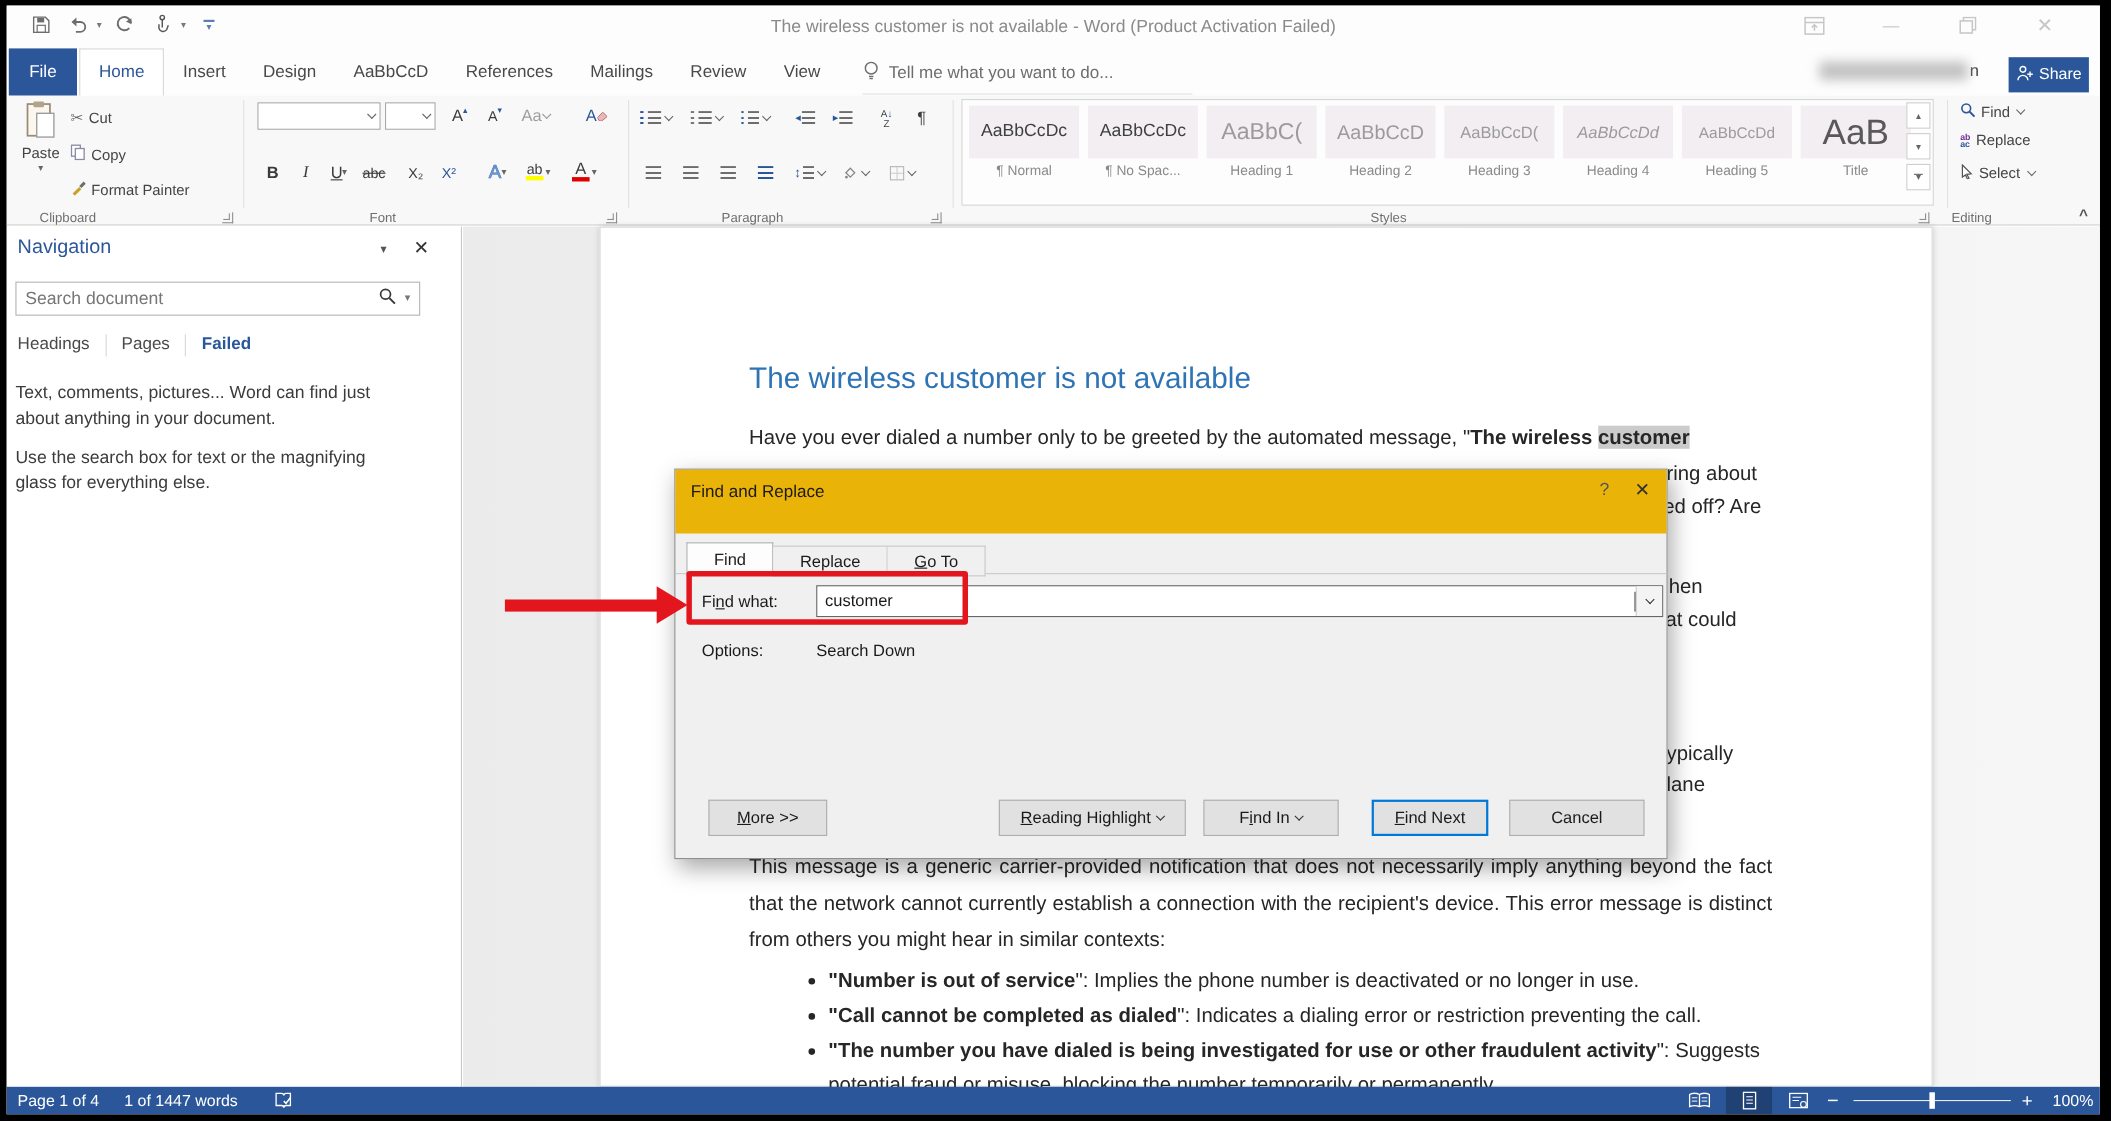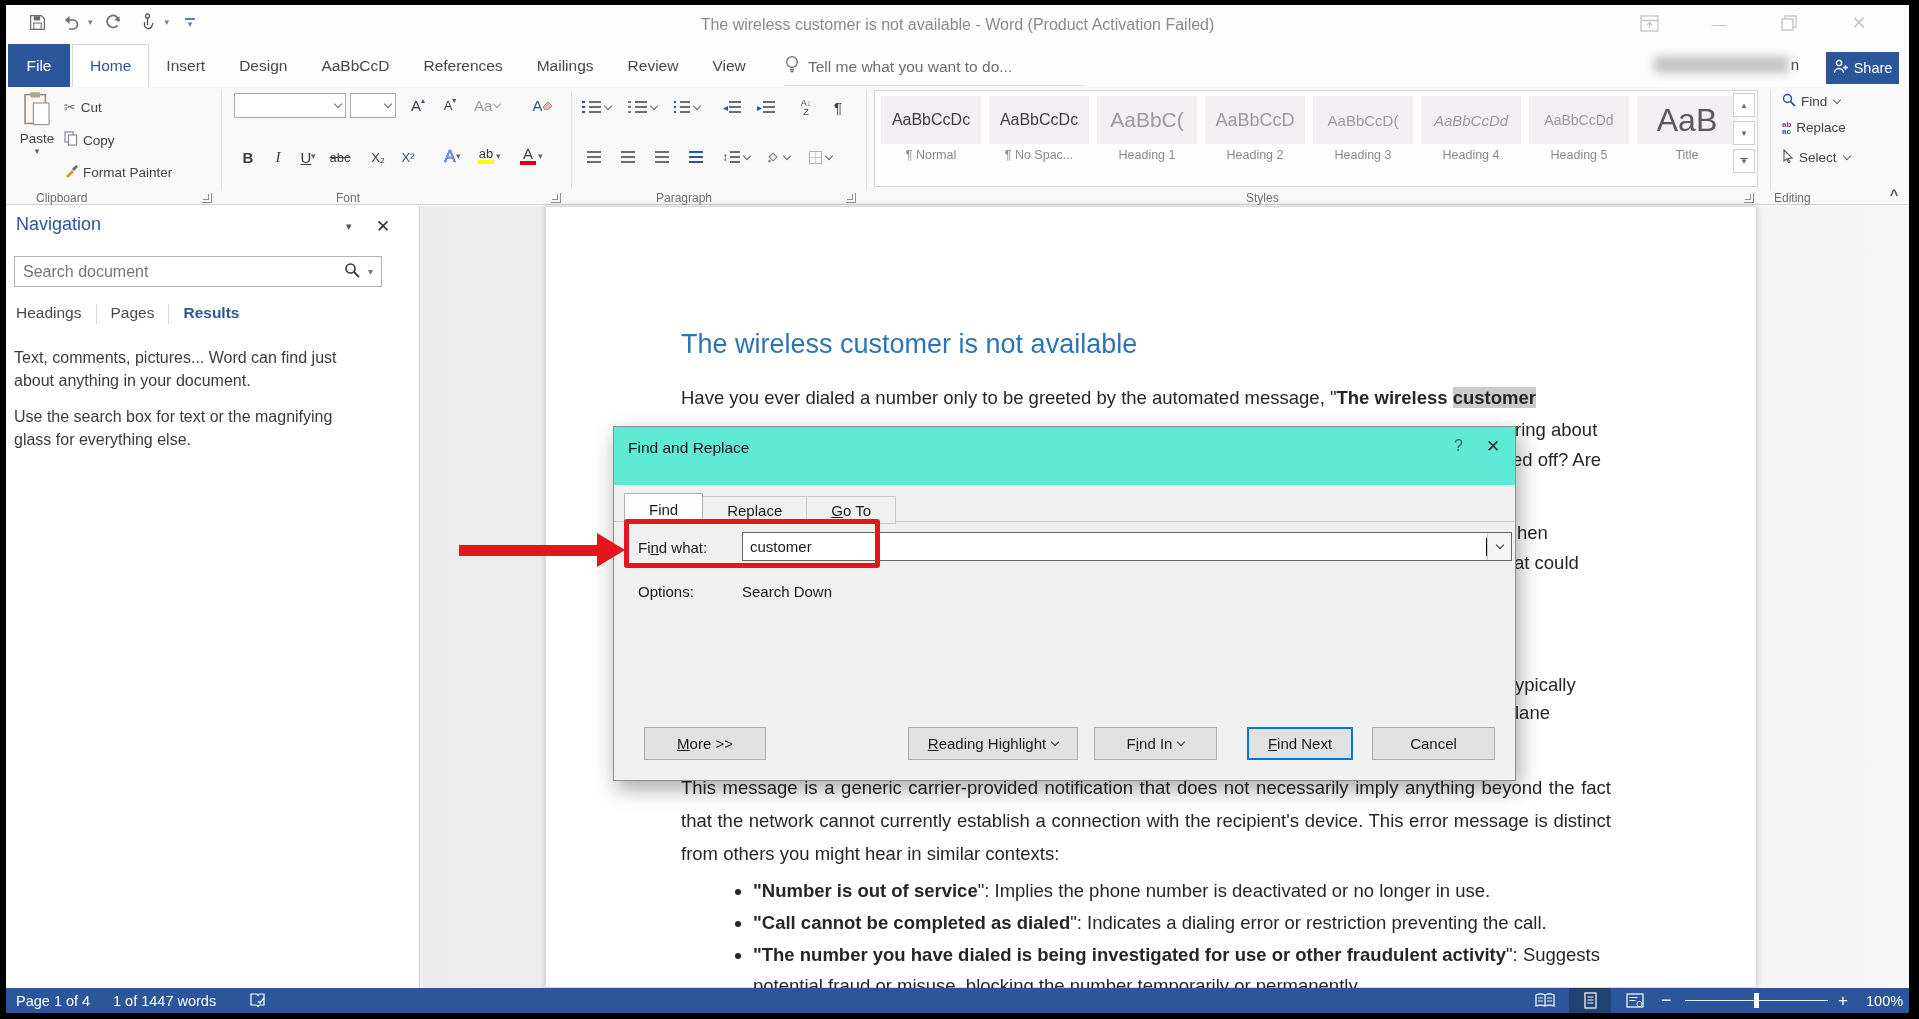--- a/index.html
+++ b/index.html
@@ -57,21 +57,21 @@
   .page { position:absolute; left:124px; top:0px; width:1212px; height:782px; background:#fff; border:1px solid #d8d8d8; box-shadow:0 0 6px rgba(0,0,0,0.18); }
   .doct { color:#262626; font-size:18.5px; white-space:nowrap; }
   .h1 { color:#2e74b5; font-size:27px; }
   .hl { background:#cbcbcb; }
   .para { color:#262626; font-size:18.5px; line-height:33px; text-align:justify; white-space:normal; }
   .blist { color:#262626; font-size:18.5px; line-height:31px; }
   .blist li { margin-left:22px; margin-bottom:1px; }
 
   
   .dialog { position:absolute; left:607px; top:421px; width:903px; height:355px; background:#f0f0f0; border:1px solid #8f8f8f; box-shadow:3px 8px 20px rgba(0,0,0,0.35); z-index:20; }
-  .dlgtitle { position:absolute; left:0; top:0; width:100%; height:58px; background:#5eead4; }
+  .dlgtitle { position:absolute; left:0; top:0; width:100%; height:58px; background:#eab308; }
   .dlgtabs { position:absolute; left:10px; top:66px; display:flex; align-items:flex-end; }
   .dtab { height:28px; padding:0 24px; display:flex; align-items:center; font-size:15px; color:#1a1a1a; background:#f0f0f0; border:1px solid #c8c8c8; border-left:none; }
   .dtab.first { border-left:1px solid #c8c8c8; }
   .dtab.active { background:#fdfdfd; height:31px; border:1px solid #b0b0b0; border-bottom:none; }
   .dbtn { position:absolute; top:300px; height:33px; background:#e1e1e1; border:1px solid #adadad; font-size:15px; color:#1a1a1a; display:flex; align-items:center; justify-content:center; gap:6px; }
   .dbtn.default { border:2px solid #0078d7; }
   .u { text-decoration:underline; }
   .dchev { width:6px; height:6px; border-right:1.3px solid #333; border-bottom:1.3px solid #333; transform:rotate(45deg); margin-top:-4px; }
 
   
@@ -416,21 +416,21 @@
             <path d="M10 10 L15 15" stroke="#3a3a3a" stroke-width="1.8"></path>
           </svg>
       </span>
       <span style="font-size:10px; color:#777; margin-left:8px;">▾</span>
     </div>
     <div class="navtabs">
       <span>Headings</span>
       <span class="navsep"></span>
       <span>Pages</span>
       <span class="navsep"></span>
-      <span style="color:#2b579a; font-weight:bold;">Results</span>
+      <span style="color:#2b579a; font-weight:bold;">Failed</span>
     </div>
     <div class="navp" style="top:199px;">Use the search box for text or the magnifying glass for everything else.</div>
     <div class="navp" style="top:140px;">Text, comments, pictures... Word can find just about anything in your document.</div>
   </div>
 
   <div class="docarea">
     <div class="page">
       <div class="ab h1" style="left:135px; top:122px;">The wireless customer is not available</div>
       <div class="ab doct" style="left:135px; top:180px;">
         <span>Have you ever dialed a number only to be greeted by the automated message, "</span><span style="font-weight:bold;">The wireless </span><span class="hl" style="font-weight:bold;">customer</span>
@@ -476,21 +476,21 @@
     </div>
     <div class="ab" style="left:128px; top:105px; width:770px; height:29px; background:#fff; border:1px solid #666; display:flex; align-items:center;">
       <span style="flex:1; padding-left:7px; font-size:15px; color:#1a1a1a;">customer</span>
       <span style="width:1px; height:18px; background:#000; margin-left:1px;"></span>
       <span style="width:24px; height:27px; display:flex; align-items:center; justify-content:center; border-left:1px solid #ccc; background:#f4f4f4;">
           <span class="dchev"></span>
         </span>
     </div>
     <div class="ab" style="left:24px; top:156px; font-size:15px; color:#1a1a1a;">Options:</div>
     <div class="ab" style="left:128px; top:156px; font-size:15px; color:#1a1a1a;">Search Down</div>
-    <div class="dbtn" style="left:30px; width:122px;align-items:center;">
+    <div class="dbtn" style="left:30px; width:108px;align-items:center;">
         <span><span class="u">M</span><span>ore &gt;&gt;</span></span>
       </div>
     <div class="dbtn" style="left:294px; width:170px;">
         <span><span class="u">R</span><span>eading Highlight</span></span>
         <span class="dchev"></span>
       </div>
     <div class="dbtn" style="left:480px; width:123px;">
         <span><span>F</span><span class="u">i</span><span>nd In</span></span>
         <span class="dchev"></span>
       </div>

